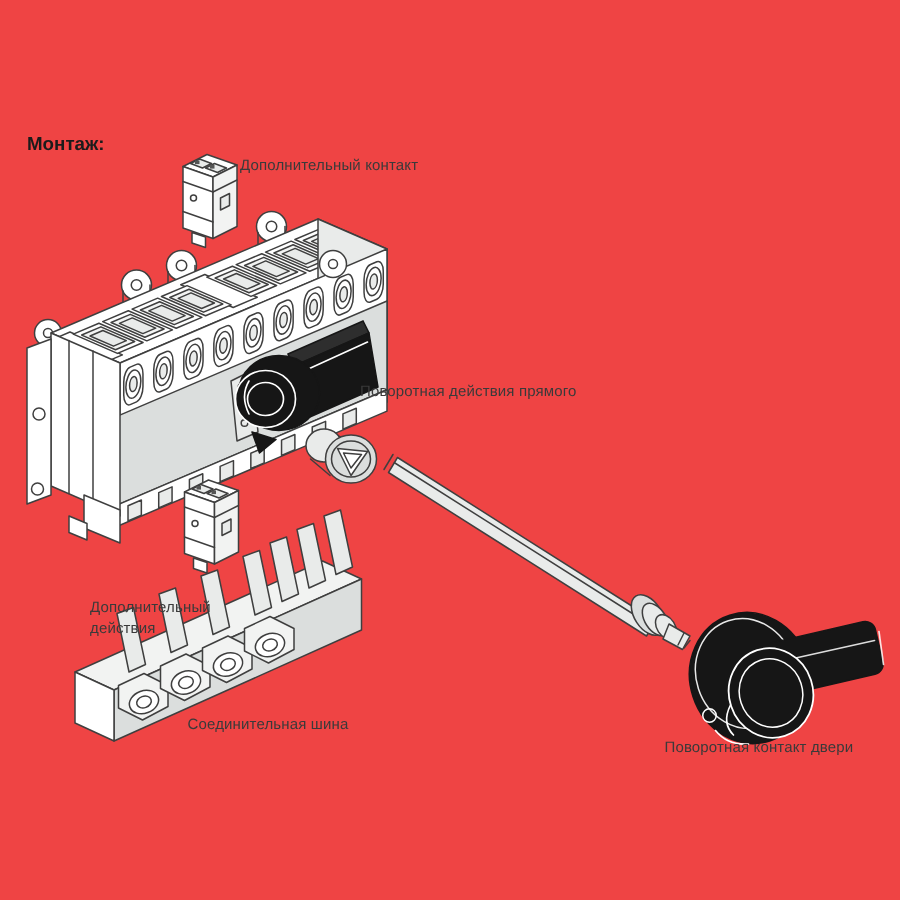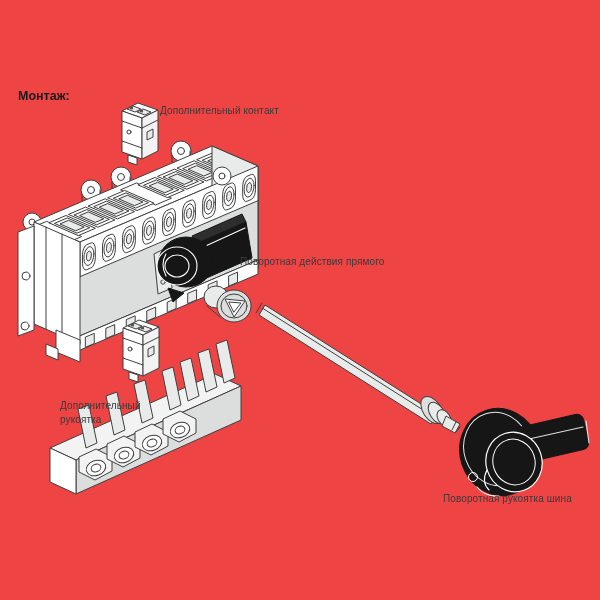--- a/index.html
+++ b/index.html
@@ -275,19 +275,20 @@
   <div class="heading" style="left:18px;top:89px;">Монтаж:</div>
 
   <div class="lbl" style="left:160px;top:104px;">Дополнительный контакт</div>
 
   <div class="lbl" style="left:240px;top:255px;">
     <div>Поворотная действия прямого</div>
   </div>
 
   <div class="lbl" style="left:60px;top:373px;margin-top:26px;">
     <div>Дополнительный</div>
-    <div>рукоятка</div>
+    <div>действия</div>
   </div>
 
-
-  <div class="lbl" style="left:443px;top:492px;">Поворотная рукоятка шина</div>
+  <div class="lbl" style="left:125px;top:477px;">Соединительная шина</div>
+
+  <div class="lbl" style="left:443px;top:492px;">Поворотная контакт двери</div>
 
 </div>
 
 </body></html>

